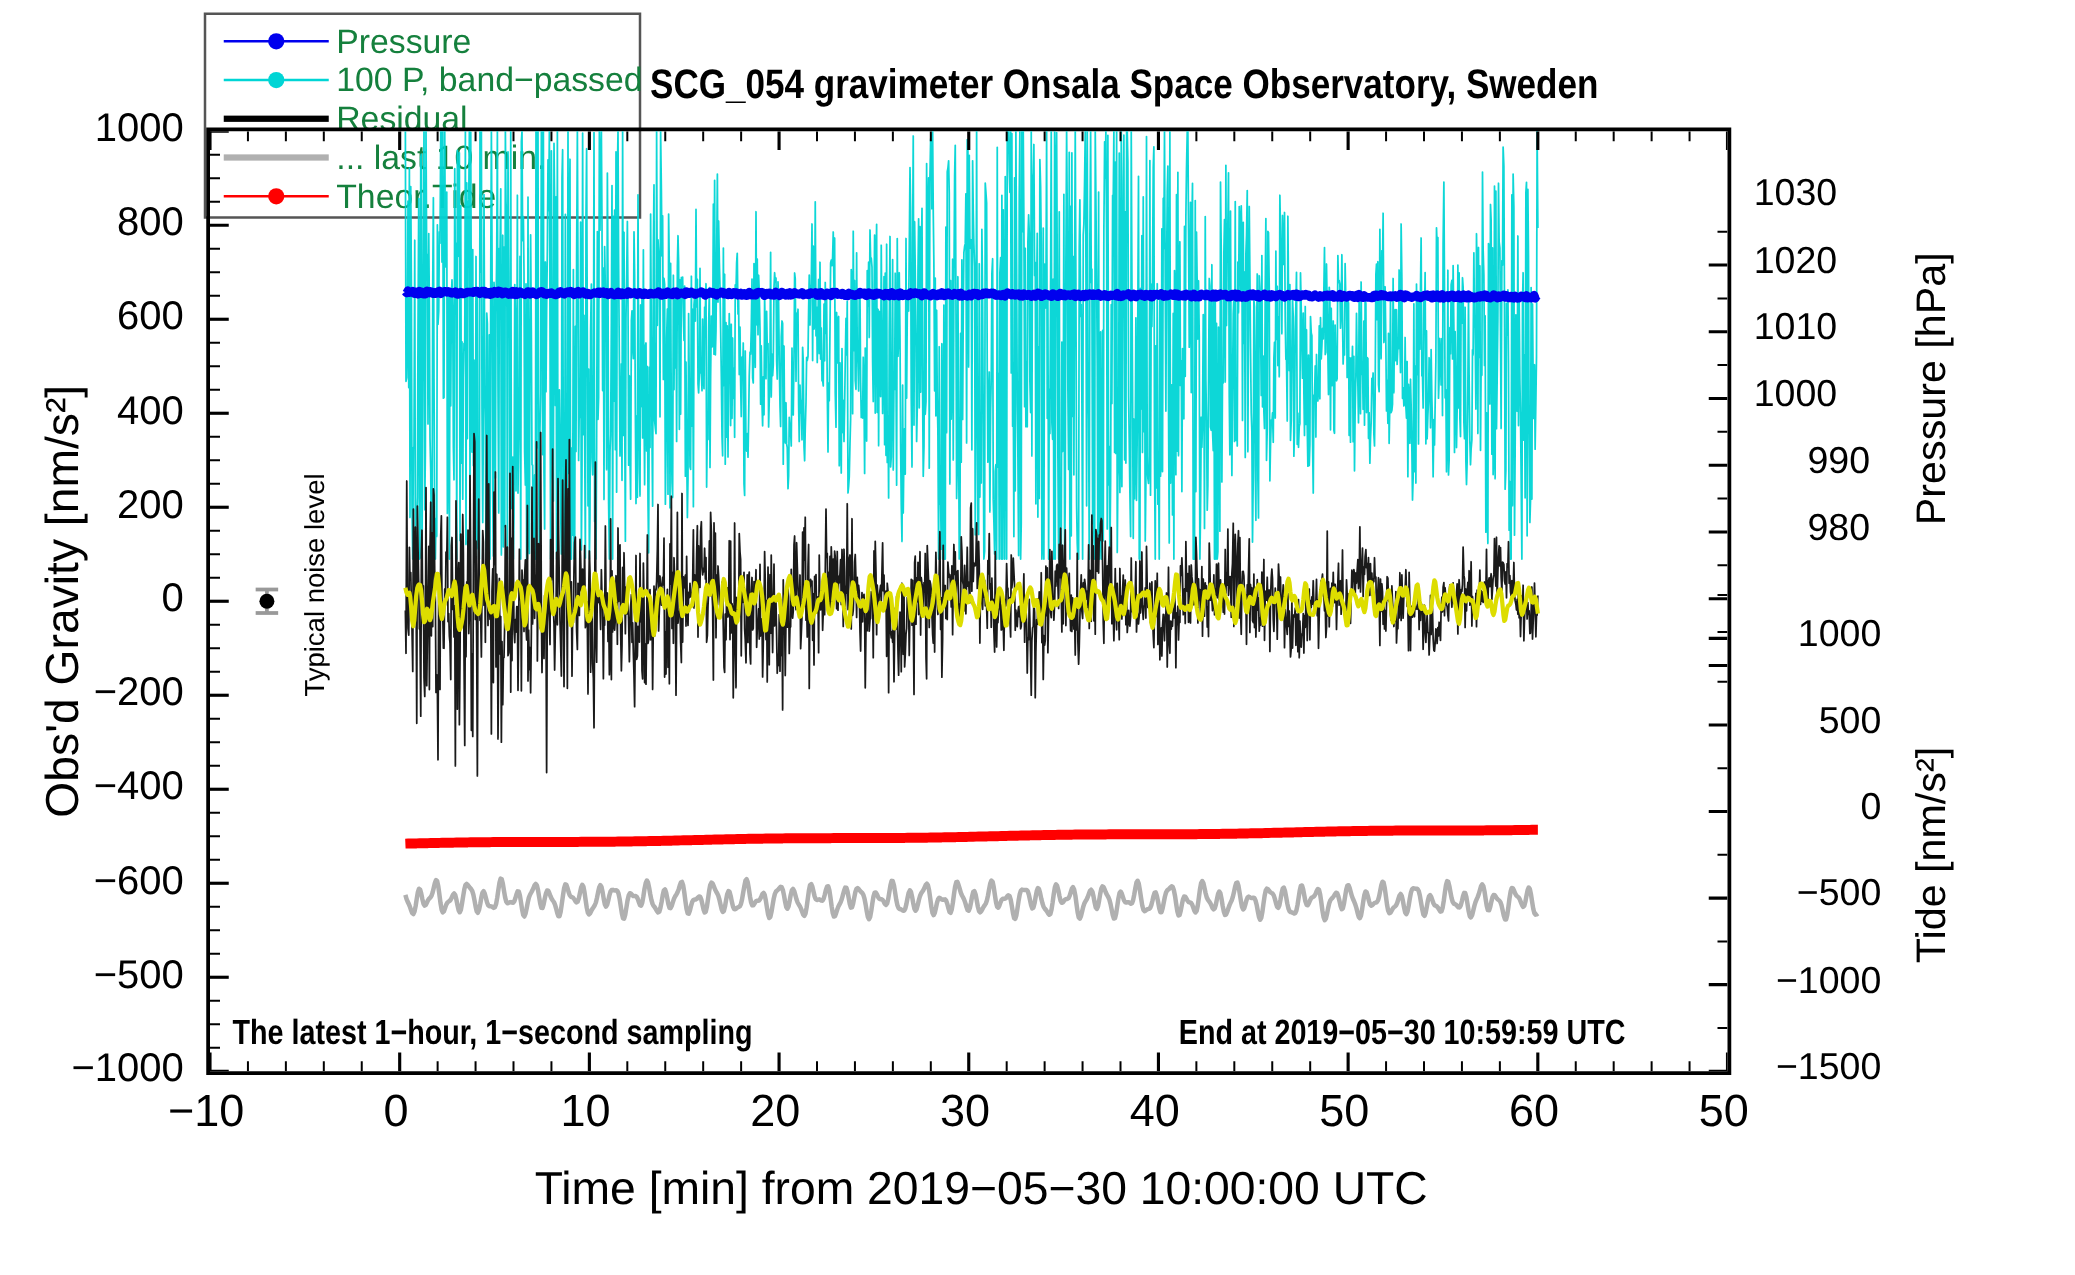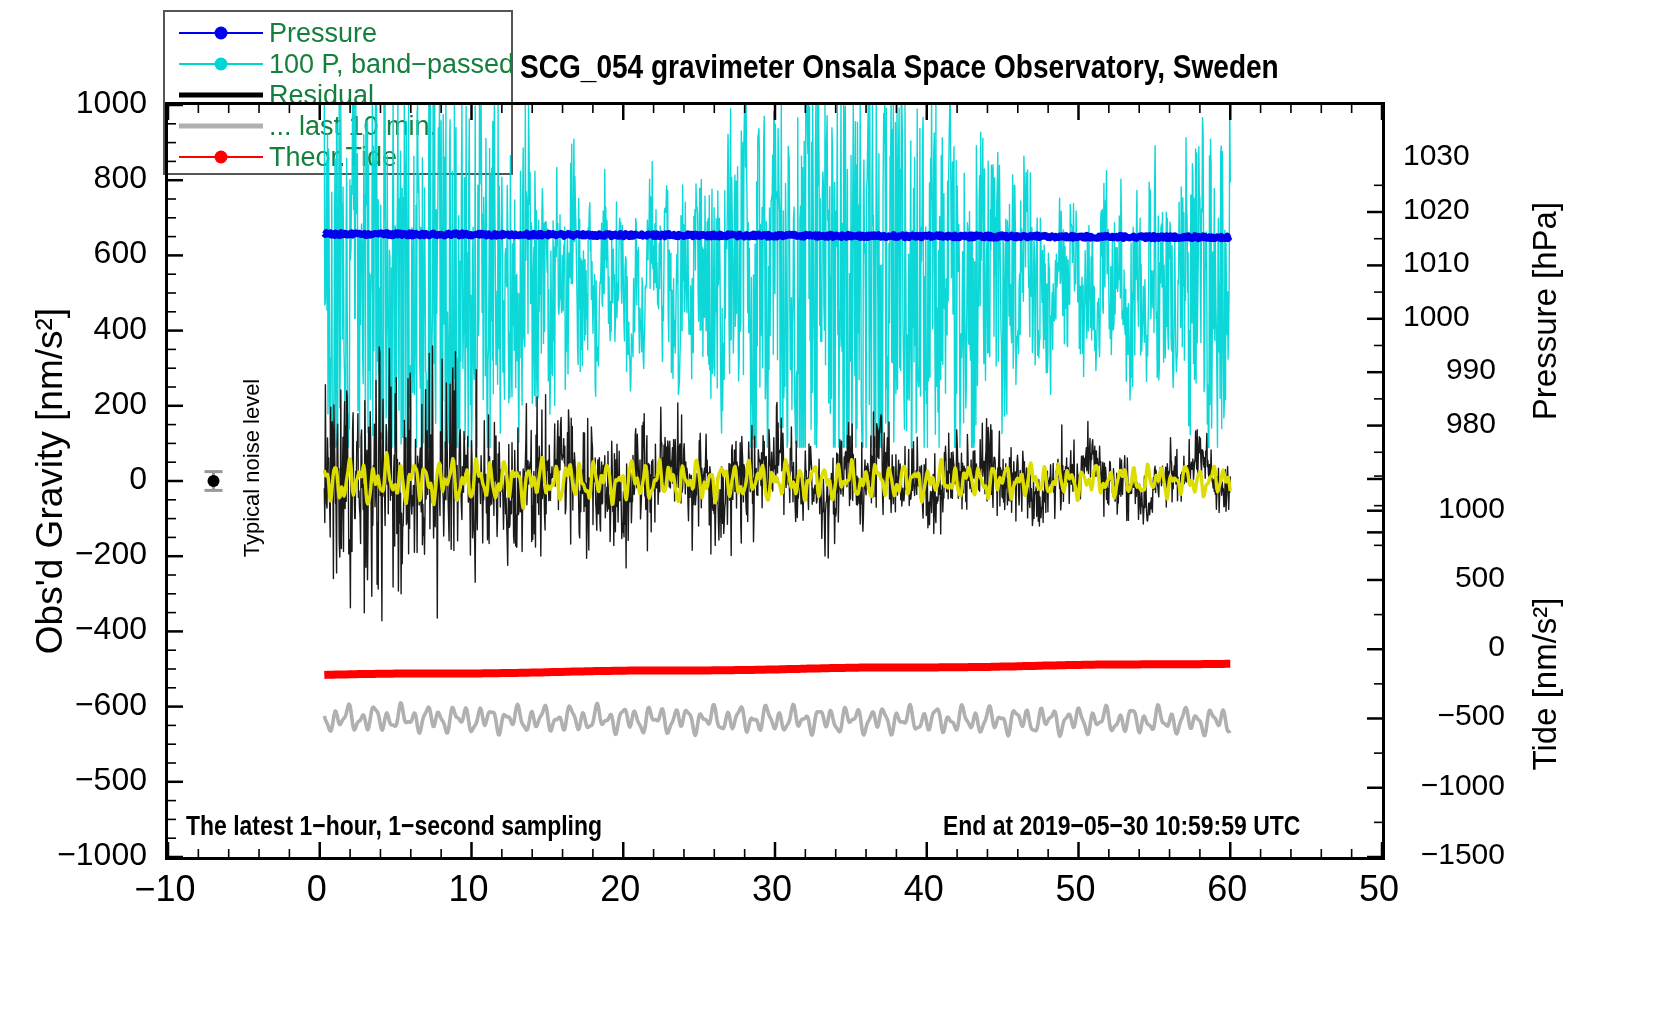--- a/index.html
+++ b/index.html
@@ -94,20 +94,23 @@
     <span>Obs'd Gravity [nm/s²]</span>
   </div>
 
   <div class="lbl" id="ylabel-p">
     <span>Pressure [hPa]</span>
   </div>
   <div class="lbl" id="ylabel-t">
     <span>Tide [nm/s²]</span>
   </div>
 
+  <div class="lbl" id="xlabel">
+    <span>Time [min] from 2019−05−30 10:00:00 UTC</span>
+  </div>
 
   <div class="lbl" id="title-main">
     <span>SCG_054 gravimeter Onsala Space Observatory, Sweden</span>
   </div>
 
   <div class="lbl" id="noise-label">
     <span>Typical noise level</span>
   </div>
 
   <div id="ytick-host">

